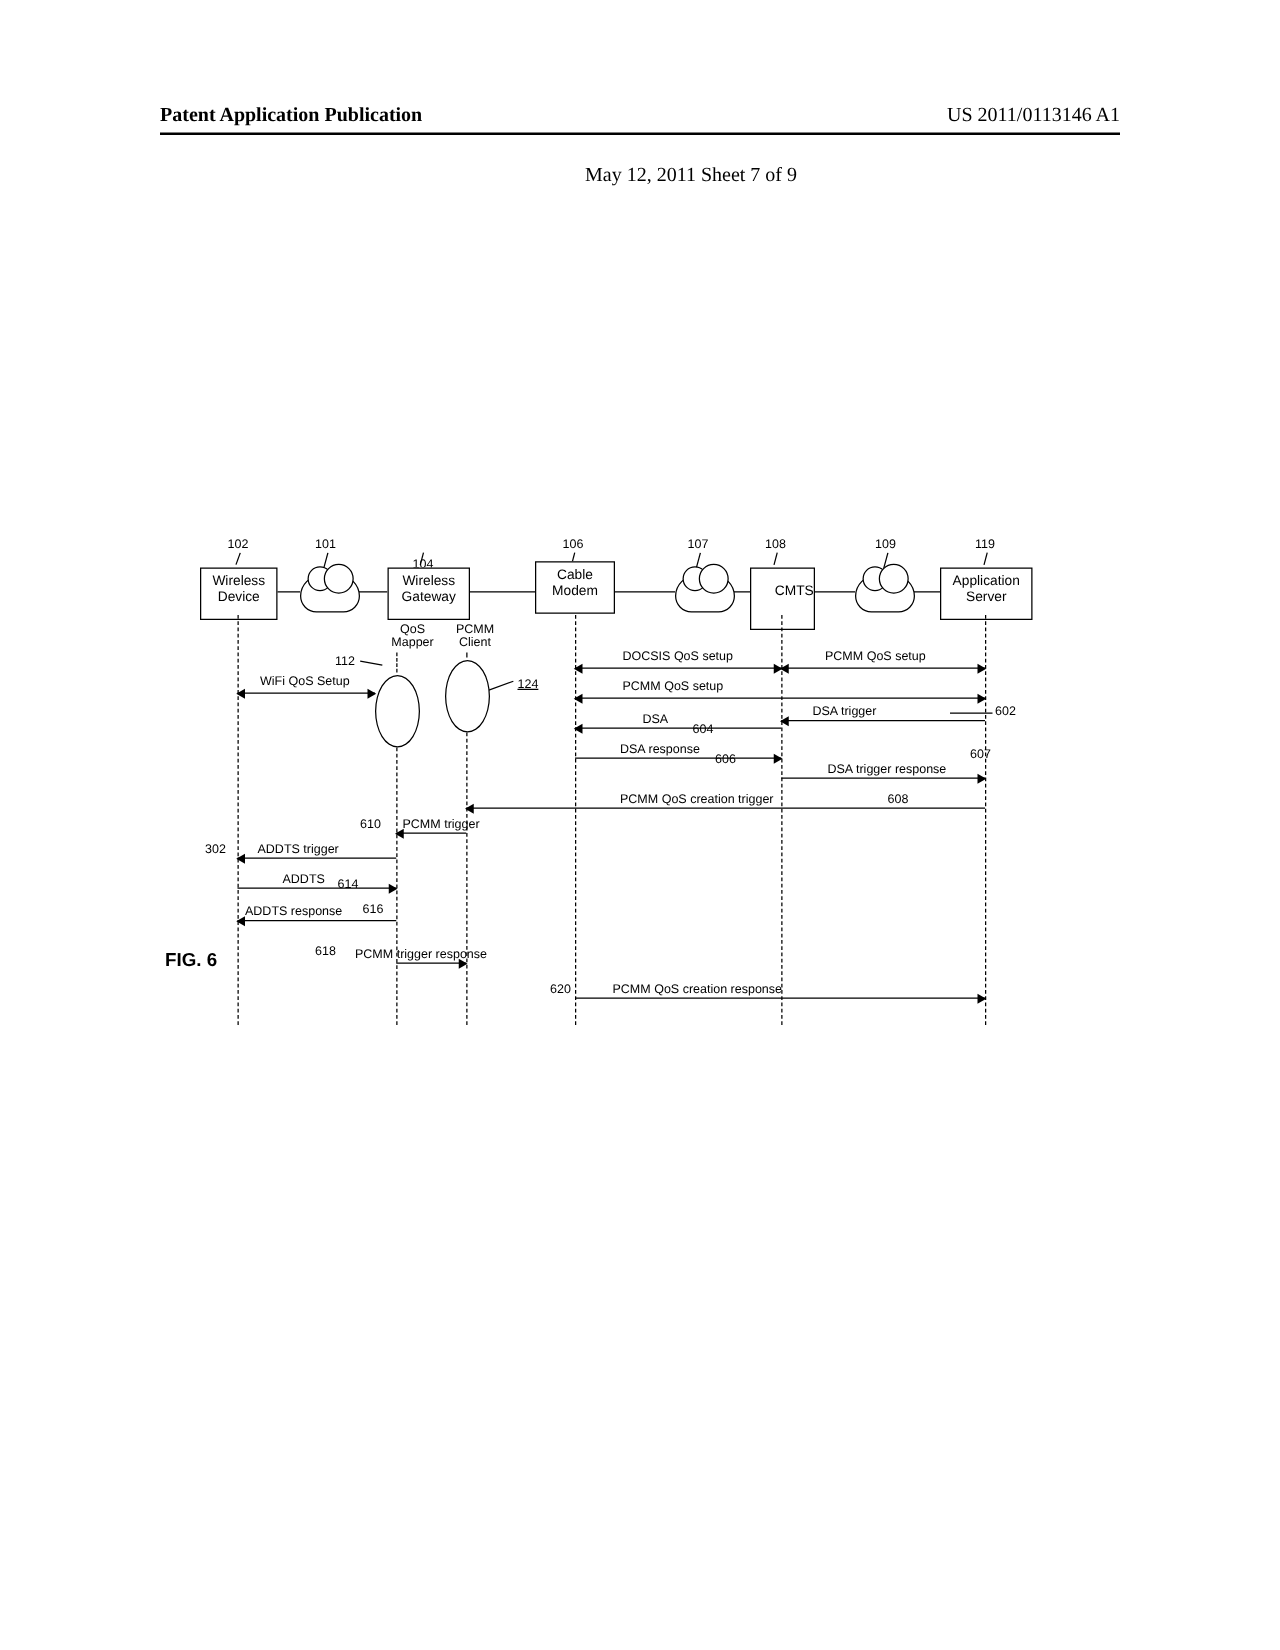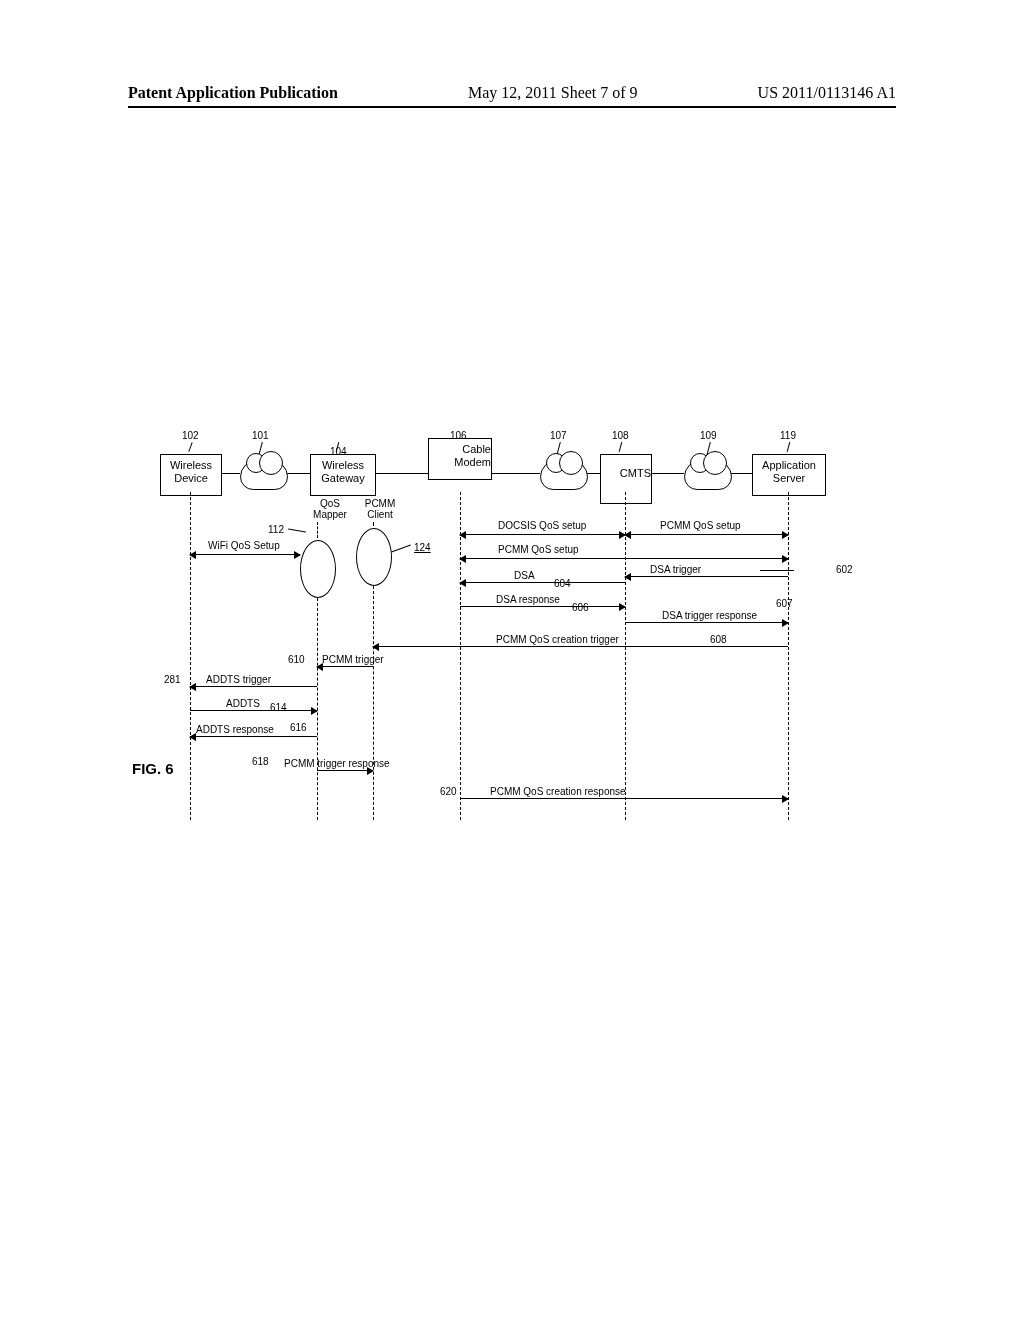--- a/index.html
+++ b/index.html
@@ -18,21 +18,21 @@
   }
   .header {
     position: absolute;
     top: 84px;
     left: 128px;
     right: 128px;
     font-family: "Times New Roman", serif;
     font-size: 16px;
   }
   .header-left { font-weight: bold; float: left; }
-  .header-mid  { position: absolute; left: 340px; }
+  .header-mid  { position: absolute; left: 340px; margin-top: 48px; }
   .header-right{ float: right; }
   .header-line {
     position: absolute;
     top: 106px;
     left: 128px;
     right: 128px;
     border-top: 2px solid #000;
   }
 
   .diagram {
@@ -180,21 +180,21 @@
 
     <div class="box" style="left:20px; top:24px; width:60px; height:36px;">
       <div>Wireless</div>
       <div>Device</div>
     </div>
     <div class="cloud" style="left:100px; top:30px;"></div>
     <div class="box" style="left:170px; top:24px; width:64px; height:36px;">
       <div>Wireless</div>
       <div>Gateway</div>
     </div>
-    <div class="box" style="left:288px; top:8px; width:62px; height:36px;text-align:right;">
+    <div class="box" style="left:288px; top:19px; width:62px; height:36px;">
       <div>Cable</div>
       <div>Modem</div>
     </div>
     <div class="cloud" style="left:400px; top:30px;"></div>
     <div class="box" style="left:460px; top:24px; width:50px; height:36px; padding-top:12px;text-align:right;">
       <div>CMTS</div>
     </div>
     <div class="cloud" style="left:544px; top:30px;"></div>
     <div class="box" style="left:612px; top:24px; width:72px; height:36px;">
       <div>Application</div>
@@ -247,21 +247,21 @@
     <div class="msg" style="left:358px; top:114px;">PCMM QoS setup</div>
     <div class="arrow" style="left:320px; top:128px; width:328px;">
         <div class="head-l"></div>
         <div class="head-r"></div>
       </div>
 
     <div class="arrow" style="left:485px; top:146px; width:163px;">
         <div class="head-l"></div>
       </div>
     <div class="msg" style="left:510px; top:134px;">DSA trigger</div>
-    <div class="ref" style="left:656px; top:134px;margin-left:40px;">602</div>
+    <div class="ref" style="left:656px; top:134px;">602</div>
     <div class="hline" style="left:620px; top:140px; width:34px; transform-origin:left center;"></div>
 
     <div class="arrow" style="left:320px; top:152px; width:165px;">
         <div class="head-l"></div>
       </div>
     <div class="msg" style="left:374px; top:140px;">
       <span>DSA</span>
     </div>
     <div class="ref" style="left:414px; top:148px;">604</div>
 
@@ -286,21 +286,21 @@
     <div class="arrow" style="left:177px; top:236px; width:56px;">
         <div class="head-l"></div>
       </div>
     <div class="msg" style="left:182px; top:224px;">PCMM trigger</div>
     <div class="ref" style="left:148px; top:224px;">610</div>
 
     <div class="arrow" style="left:50px; top:256px; width:127px;">
         <div class="head-l"></div>
       </div>
     <div class="msg" style="left:66px; top:244px;">ADDTS trigger</div>
-    <div class="ref" style="left:24px; top:244px;">281</div>
+    <div class="ref" style="left:24px; top:244px;">302</div>
 
     <div class="arrow" style="left:50px; top:280px; width:127px;">
         <div class="head-r"></div>
       </div>
     <div class="msg" style="left:86px; top:268px;">ADDTS</div>
     <div class="ref" style="left:130px; top:272px;">614</div>
 
     <div class="arrow" style="left:50px; top:306px; width:127px;">
         <div class="head-l"></div>
       </div>

